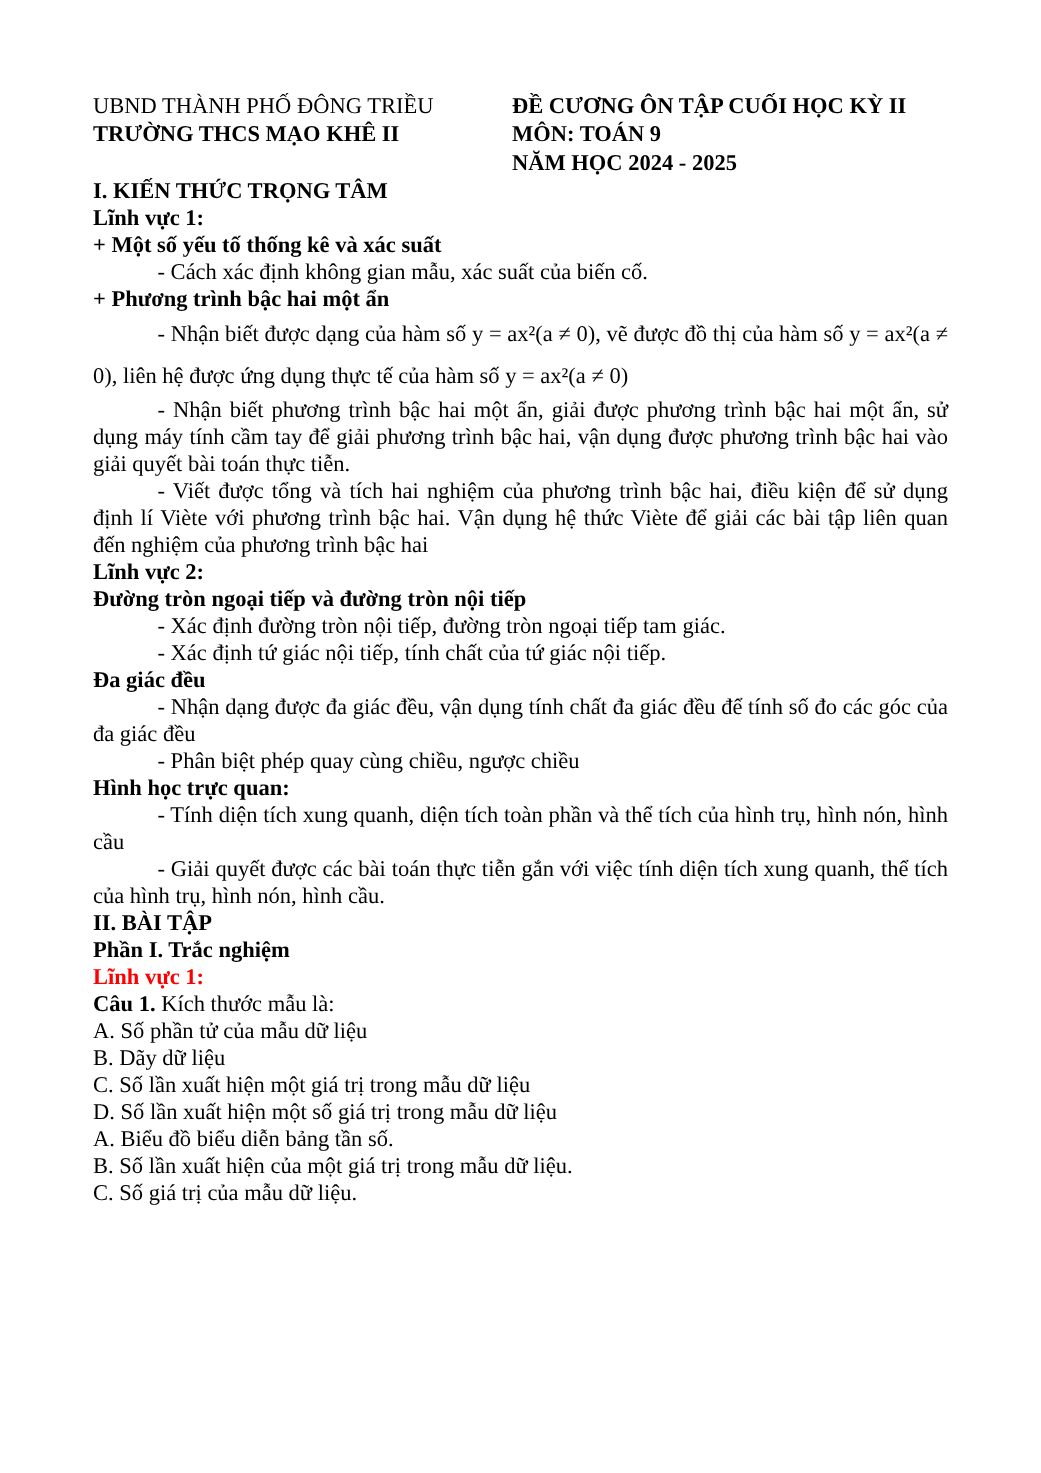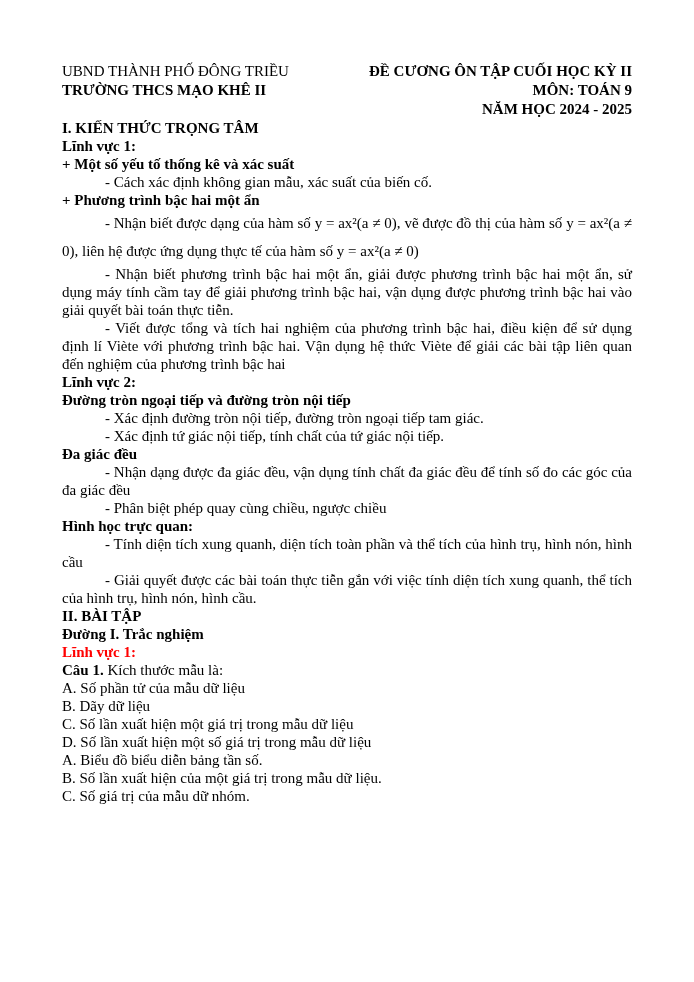--- a/index.html
+++ b/index.html
@@ -19,21 +19,21 @@
     line-height: 18px;
     padding: 62px 62px 0 62px;
     overflow: hidden;
   }
   .header {
     display: flex;
     line-height: 19px;
   }
   .hcol { }
   .hcol.left  { width: 49%; text-align: left; }
-  .hcol.right { width: 51%; text-align: right; }
+  .hcol.right { width: 51%; text-align: left; }
   .content { }
   p.line { margin: 0; }
   .b   { font-weight: bold; }
   .i   { }
   .red { color: var(--accent-red, #ff0000); }
   .indent  { text-indent: 43px; }
   .justify { text-align: justify; }
   .math    { line-height: 28px; }
 </style>
 </head>
@@ -64,24 +64,24 @@
       <p class="line"><span class="b">Đường tròn ngoại tiếp và đường tròn nội tiếp</span></p>
       <p class="line indent"><span>- Xác định đường tròn nội tiếp, đường tròn ngoại tiếp tam giác.</span></p>
       <p class="line indent"><span>- Xác định tứ giác nội tiếp, tính chất của tứ giác nội tiếp.</span></p>
       <p class="line"><span class="b">Đa giác đều</span></p>
       <p class="line indent justify"><span>- Nhận dạng được đa giác đều, vận dụng tính chất đa giác đều để tính số đo các góc của đa giác đều</span></p>
       <p class="line indent"><span>- Phân biệt phép quay cùng chiều, ngược chiều</span></p>
       <p class="line"><span class="b">Hình học trực quan:</span></p>
       <p class="line indent justify"><span>- Tính diện tích xung quanh, diện tích toàn phần và thể tích của hình trụ, hình nón, hình cầu</span></p>
       <p class="line indent justify"><span>- Giải quyết được các bài toán thực tiễn gắn với việc tính diện tích xung quanh, thể tích của hình trụ, hình nón, hình cầu.</span></p>
       <p class="line"><span class="b">II. BÀI TẬP</span></p>
-      <p class="line"><span class="b">Đường I. Trắc nghiệm</span></p>
+      <p class="line"><span class="b">Phần I. Trắc nghiệm</span></p>
       <p class="line"><span class="b red">Lĩnh vực 1:</span></p>
       <p class="line"><span class="b">Câu 1.</span><span> Kích thước mẫu là:</span></p>
       <p class="line"><span>A. Số phần tử của mẫu dữ liệu</span></p>
       <p class="line"><span>B. Dãy dữ liệu</span></p>
       <p class="line"><span>C. Số lần xuất hiện một giá trị trong mẫu dữ liệu</span></p>
       <p class="line"><span>D. Số lần xuất hiện một số giá trị trong mẫu dữ liệu</span></p>
       <p class="line"><span>A. Biểu đồ biểu diễn bảng tần số.</span></p>
       <p class="line"><span>B. Số lần xuất hiện của một giá trị trong mẫu dữ liệu.</span></p>
-      <p class="line"><span>C. Số giá trị của mẫu dữ nhóm.</span></p>
+      <p class="line"><span>C. Số giá trị của mẫu dữ liệu.</span></p>
     </div>
 </div>
 
 </body></html>

